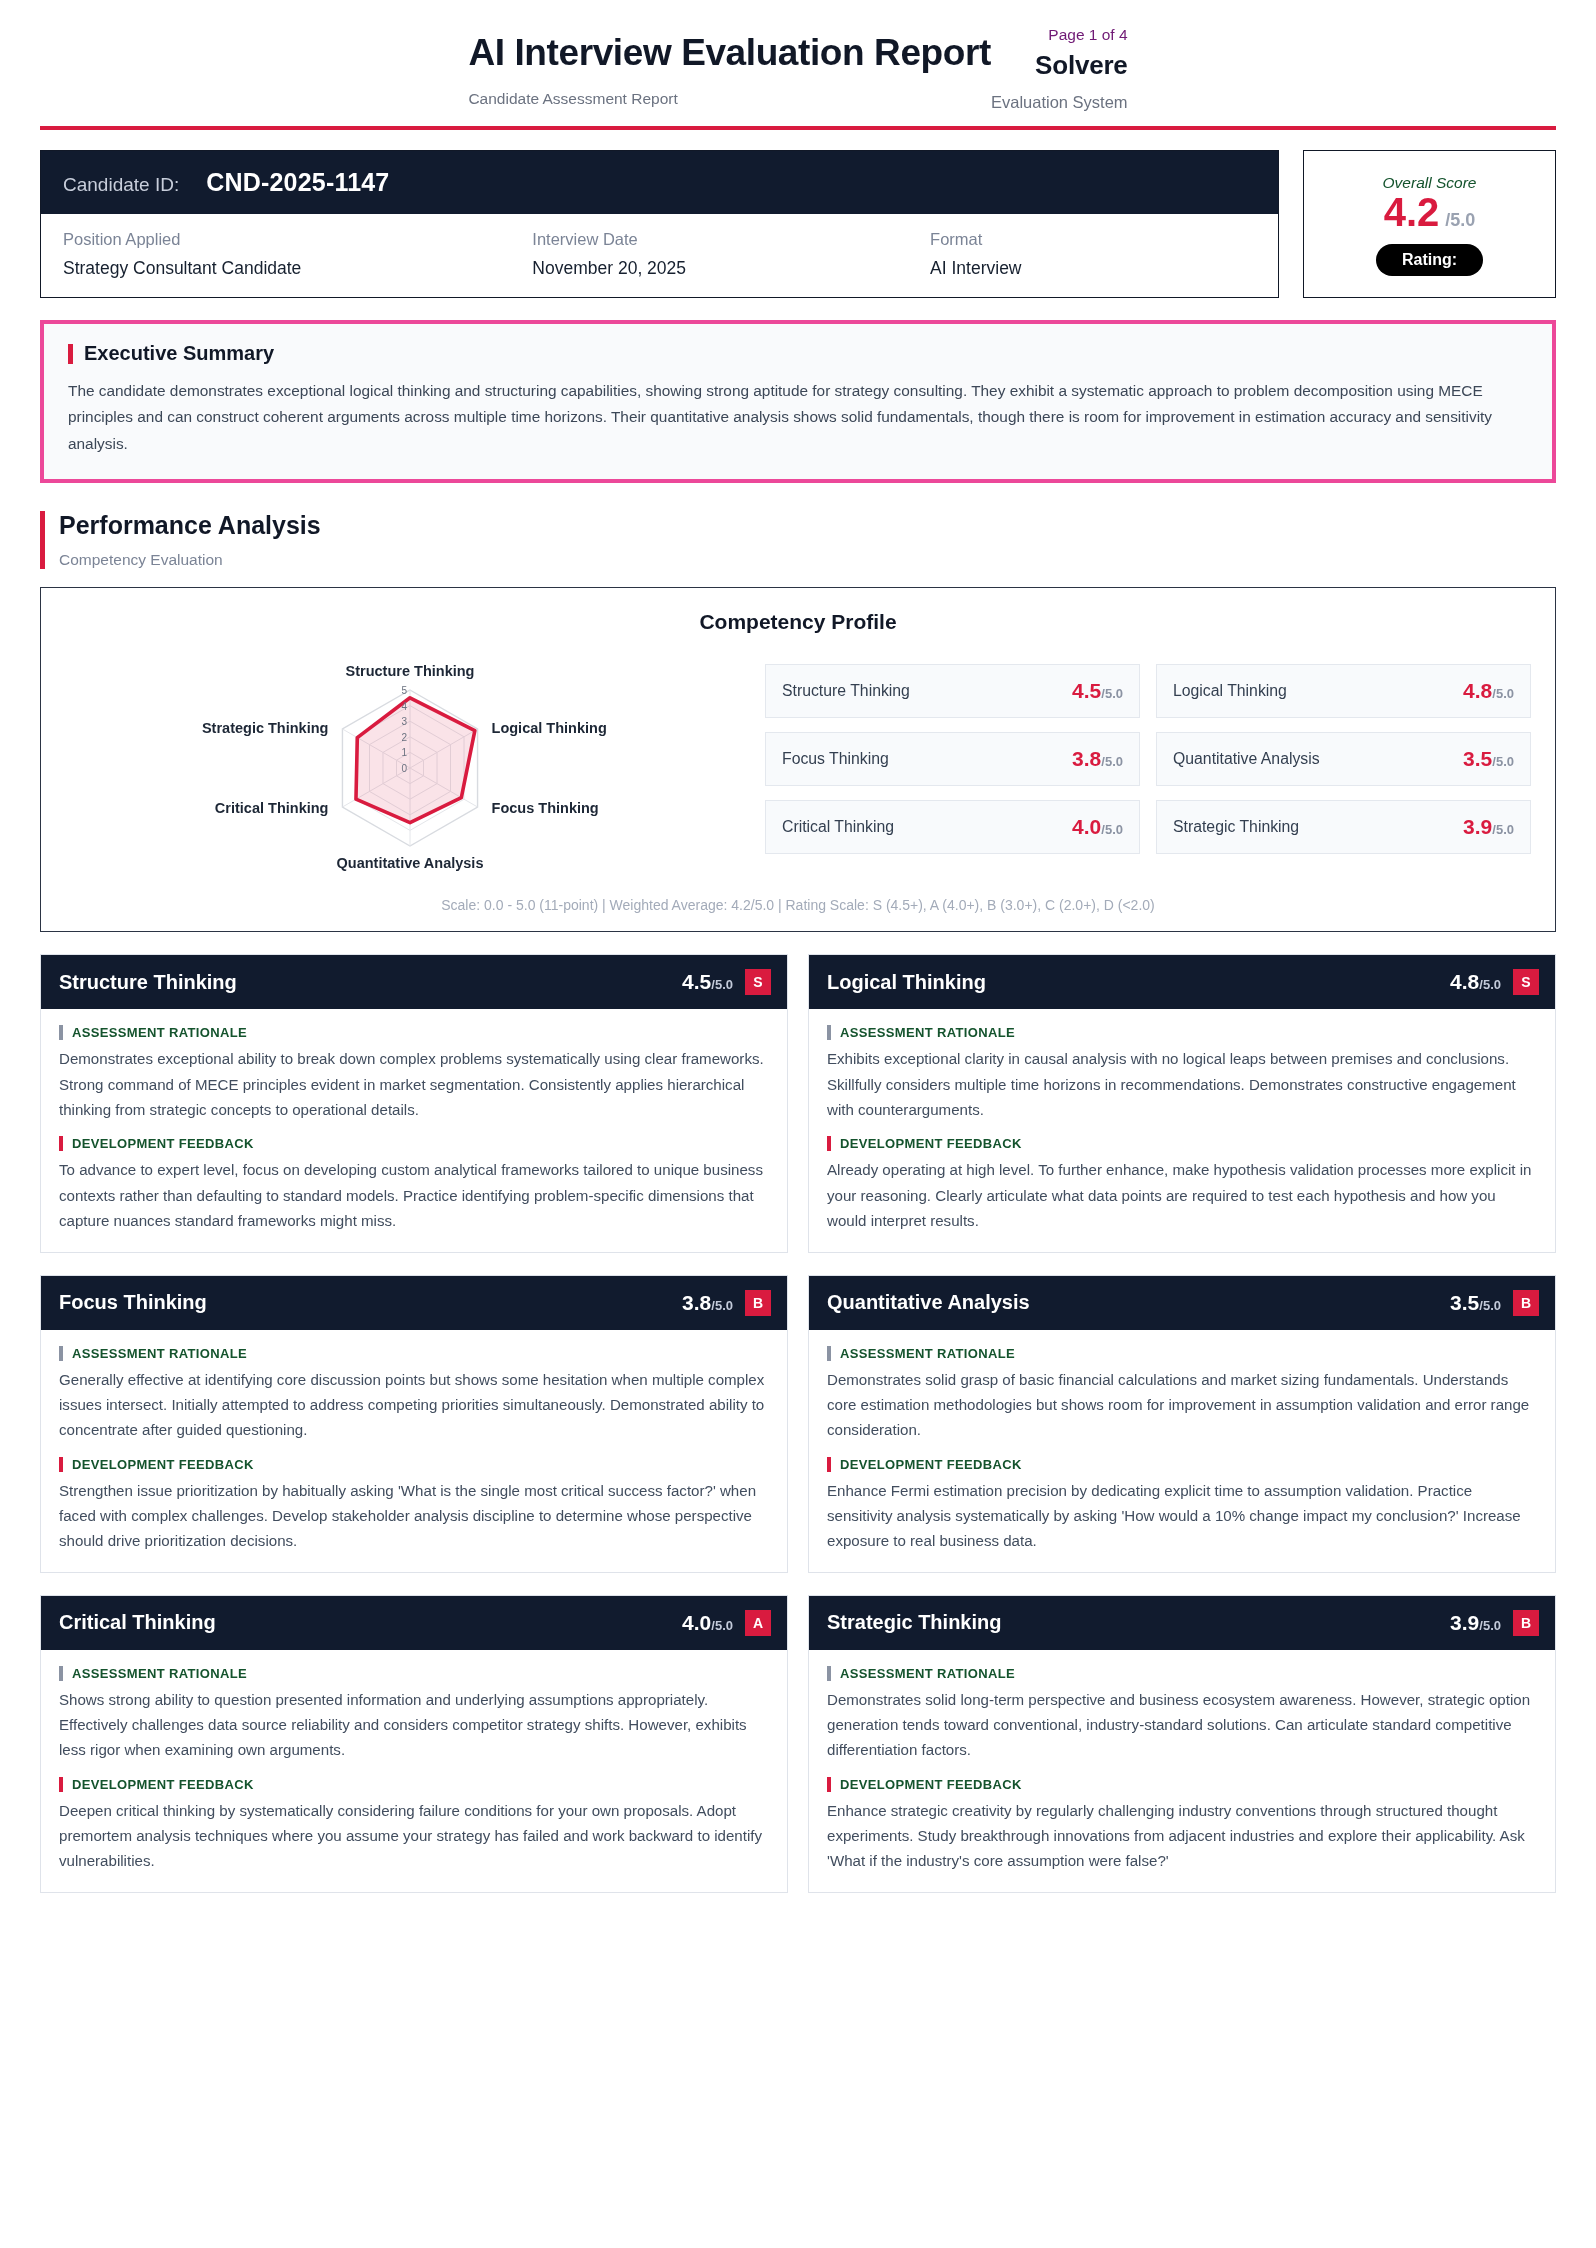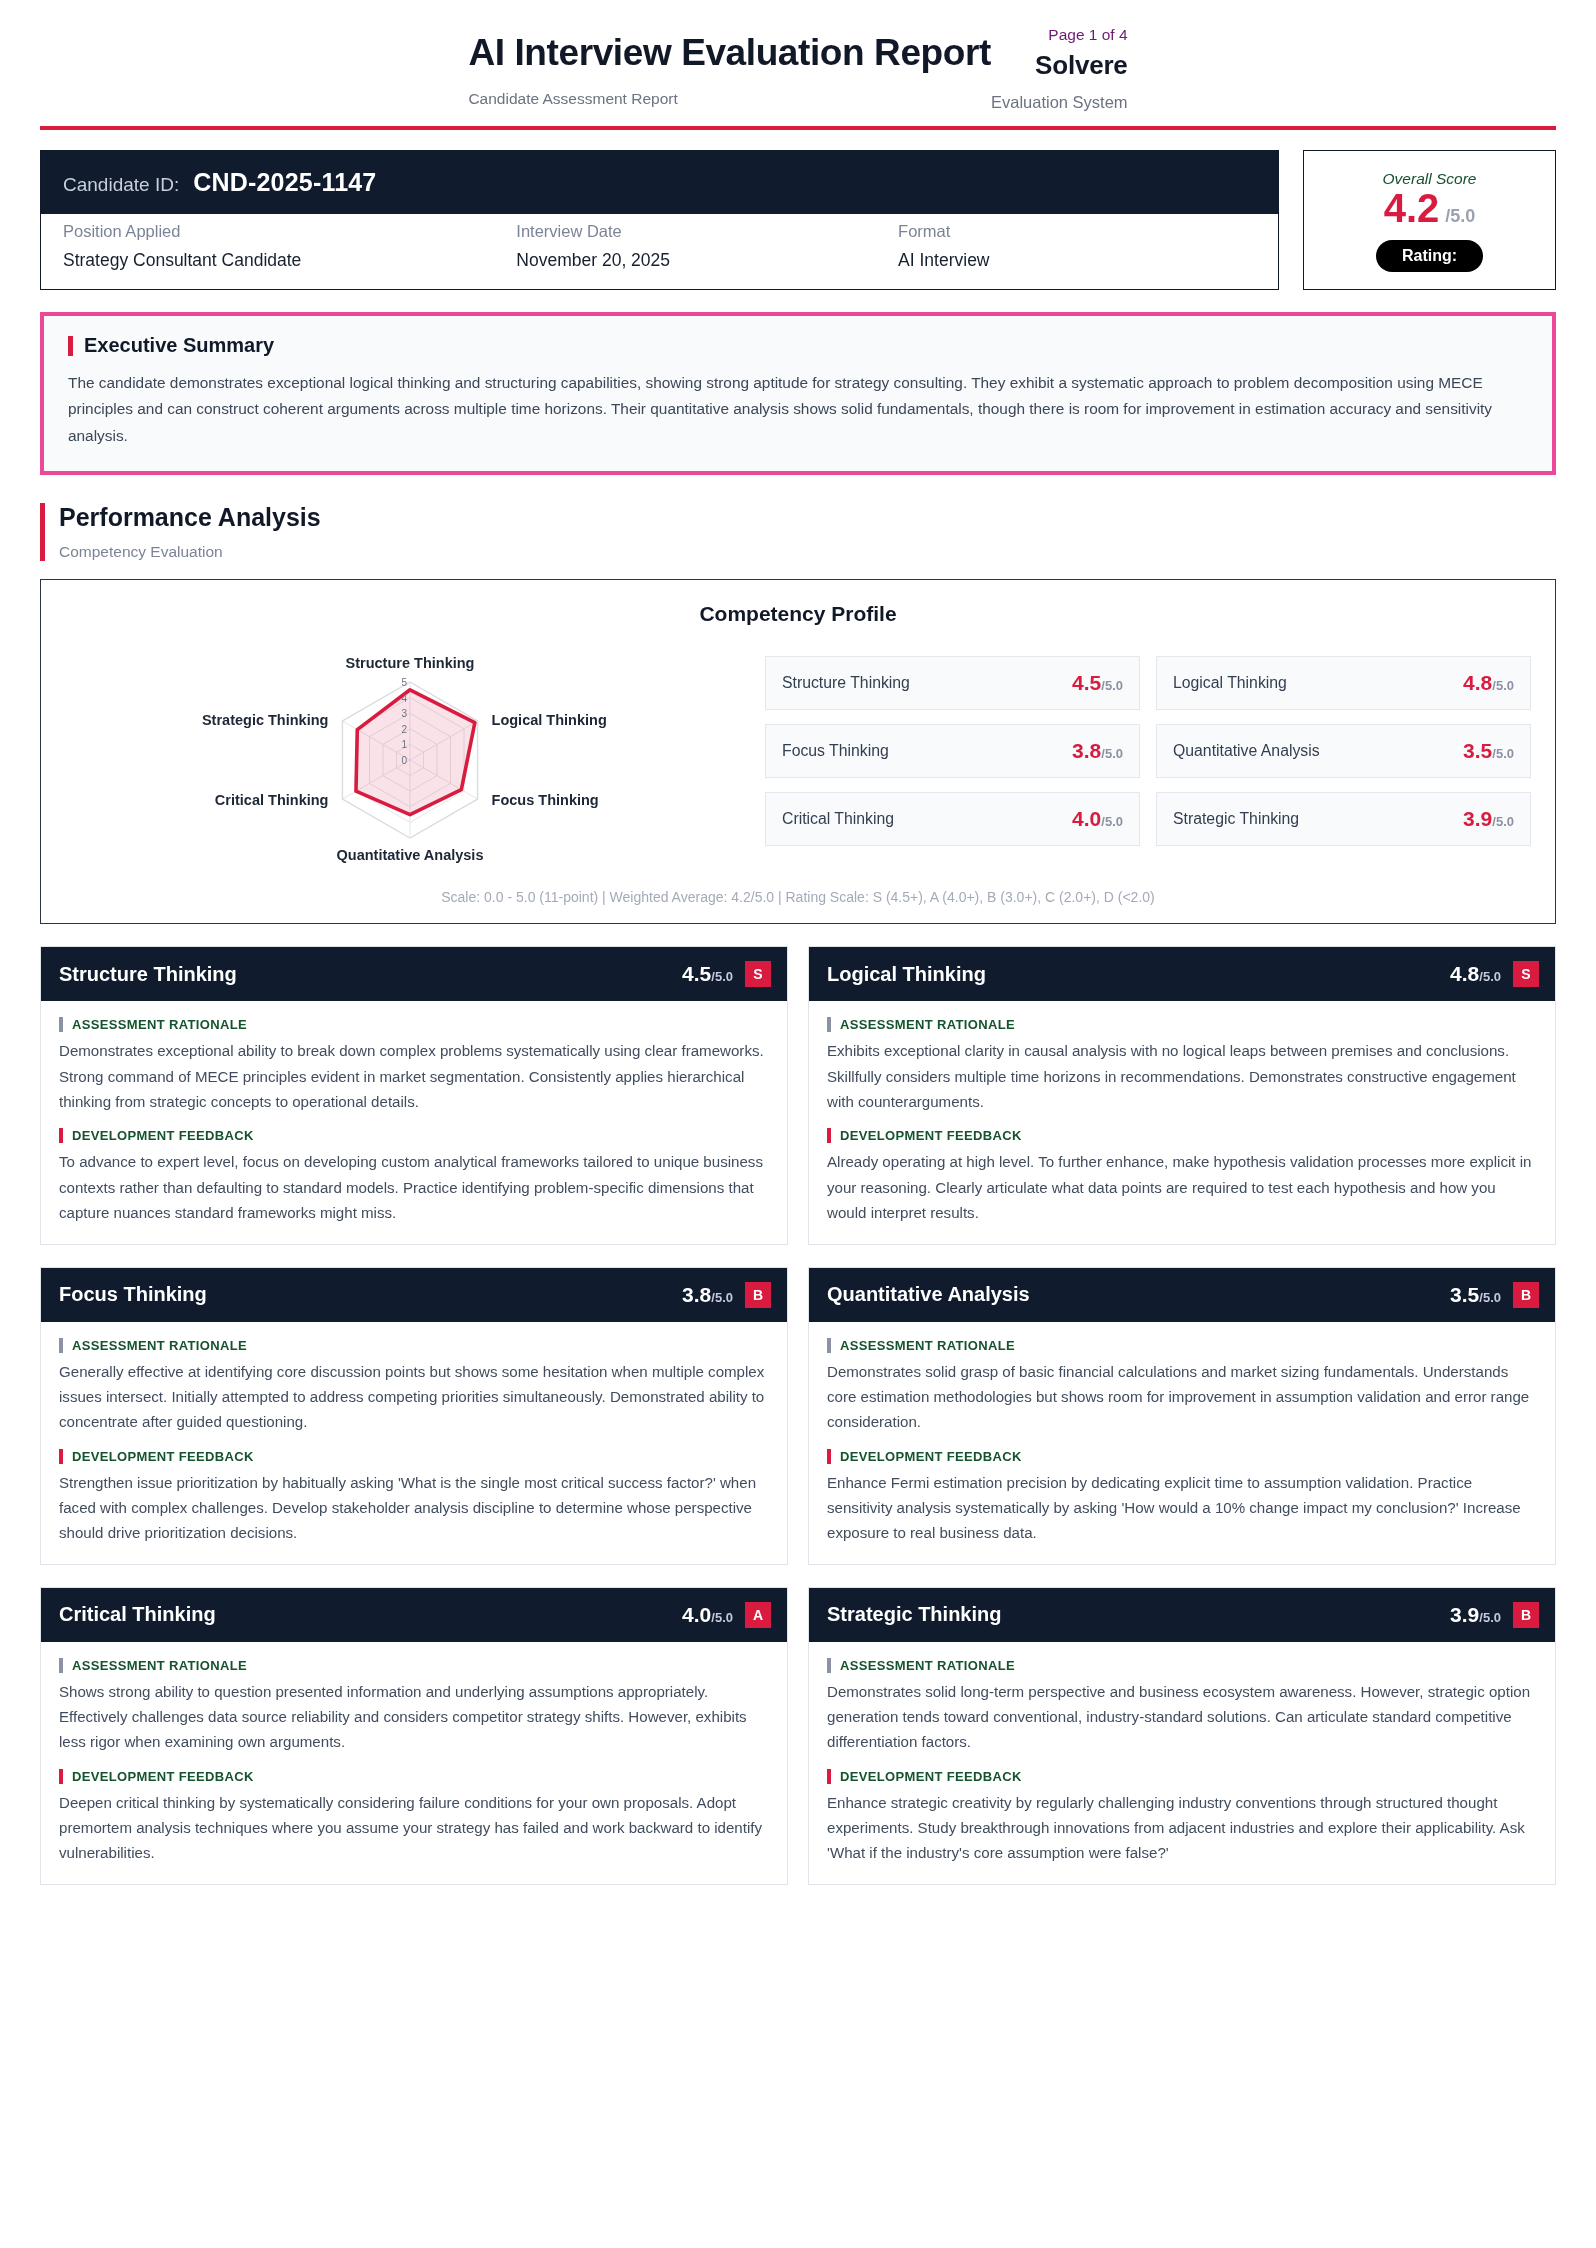--- a/index.html
+++ b/index.html
@@ -72,35 +72,35 @@
     flex: 1;
     border: 1.5px solid #111827;
     background: #ffffff;
   }
   .cand-id-bar {
     background: #111b2e;
     color: #ffffff;
     padding: 17px 22px;
     display: flex;
     align-items: baseline;
-    gap: 14px;
+    gap: 27px;
   }
   .cand-id-label {
     font-size: 19px;
     color: #c8cedb;
   }
   .cand-id-value {
     font-size: 25px;
     font-weight: bold;
     letter-spacing: 0.2px;
   }
   .cand-meta {
     display: flex;
-    padding: 8px 22px 18px 22px;
-    gap: 0;
+    padding: 16px 22px 18px 22px;
+    gap: 16px;
   }
   .meta-cell { flex: 1; }
   .meta-cell.c1 { flex: 0 0 38%; }
   .meta-cell.c2 { flex: 0 0 32%; }
   .meta-label {
     font-size: 16.5px;
     color: #7b8496;
     margin-bottom: 9px;
   }
   .meta-value {

